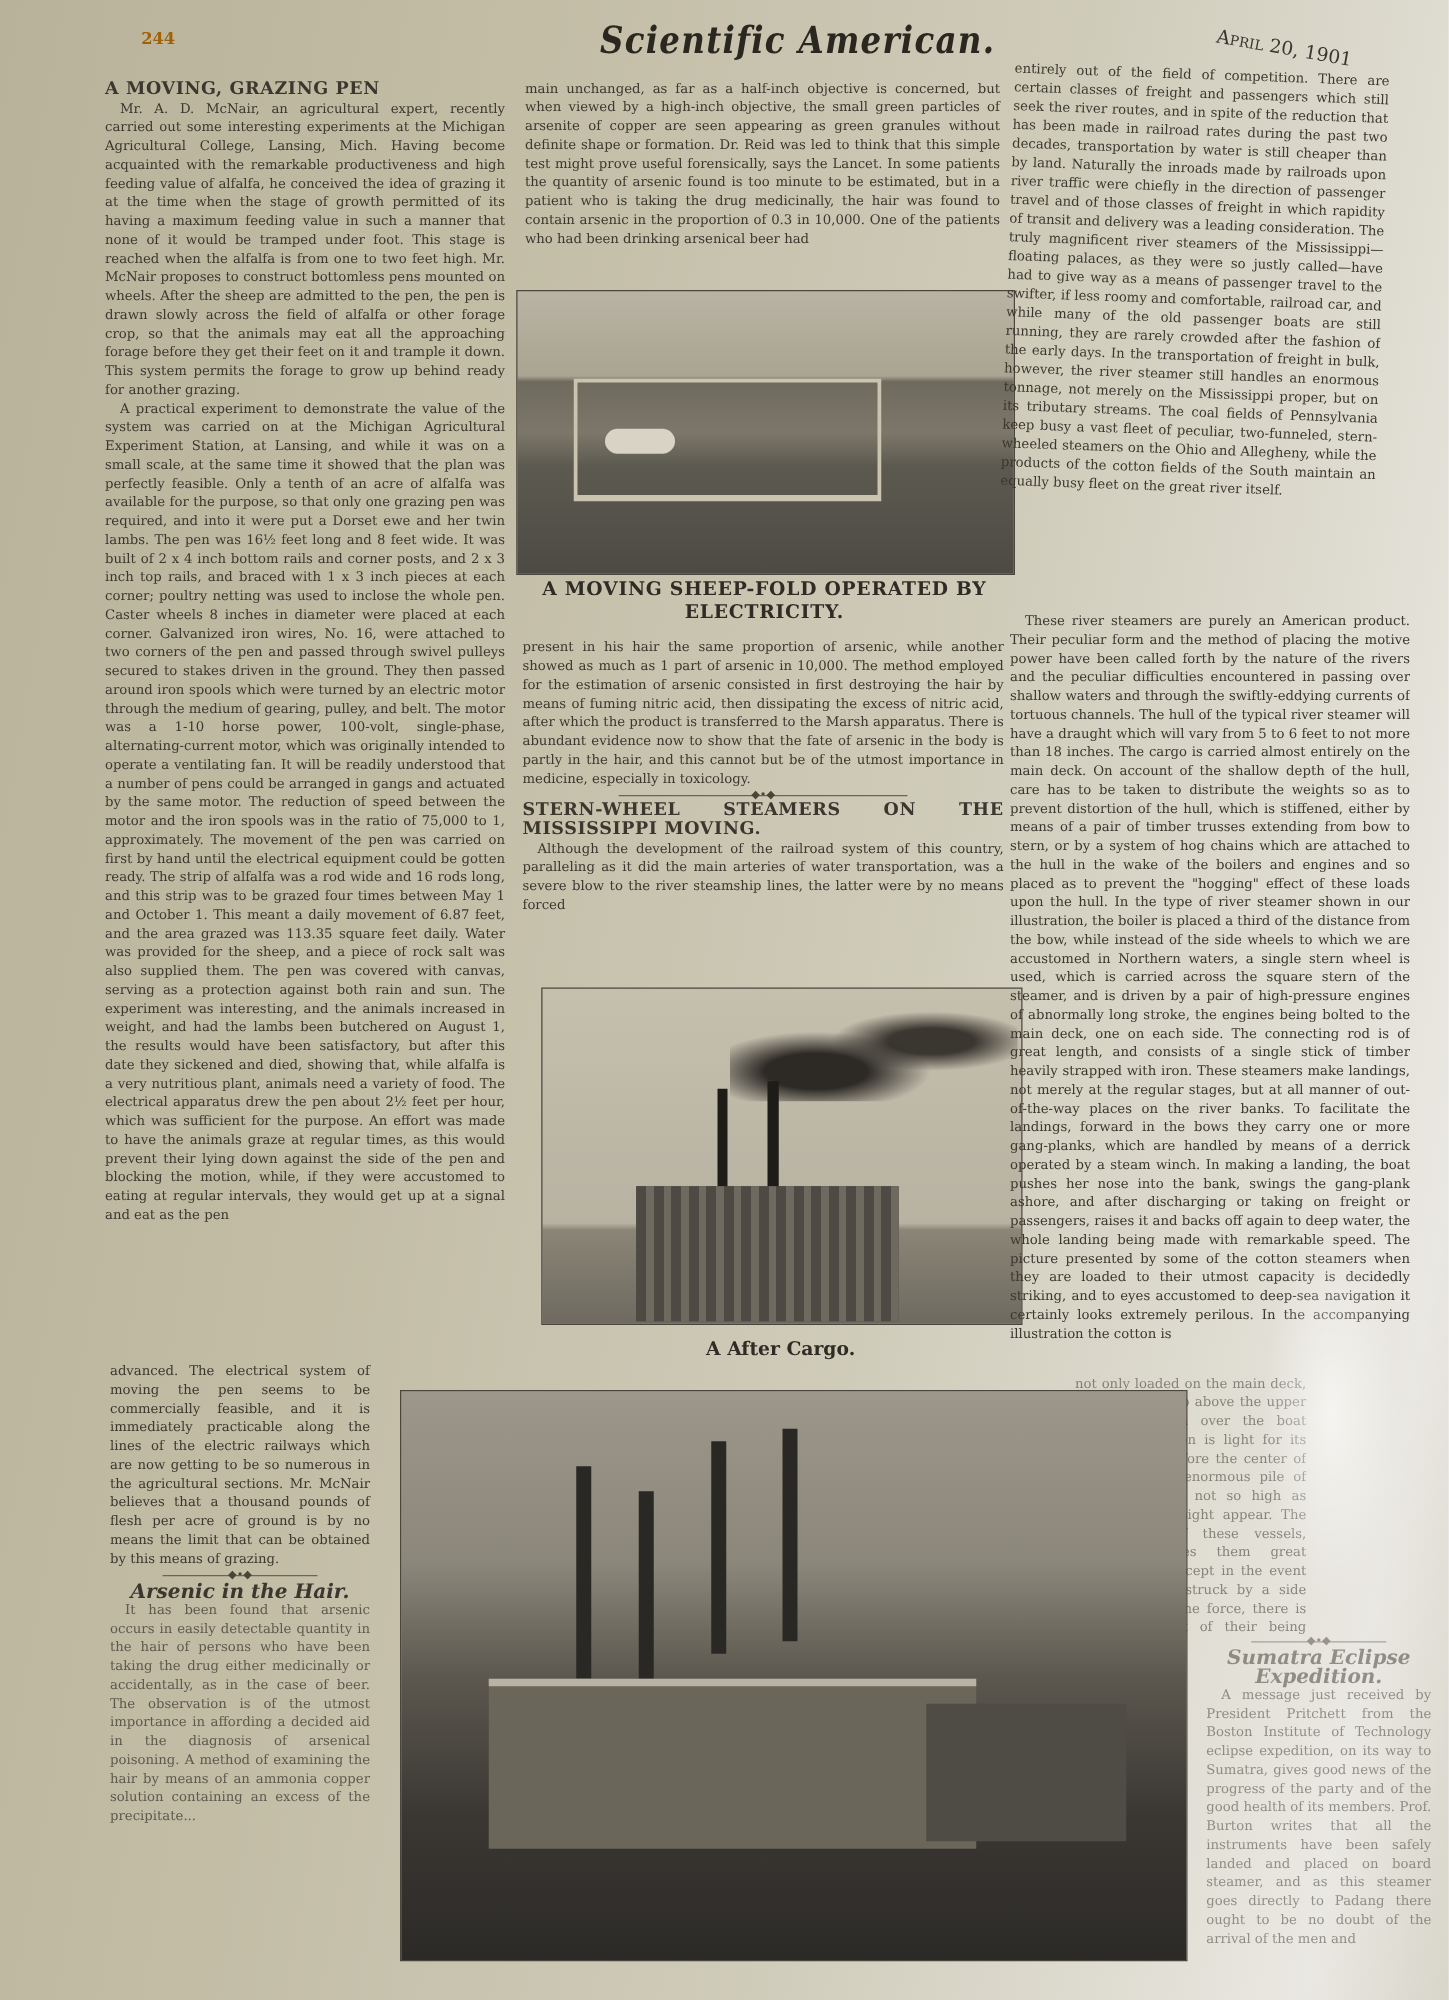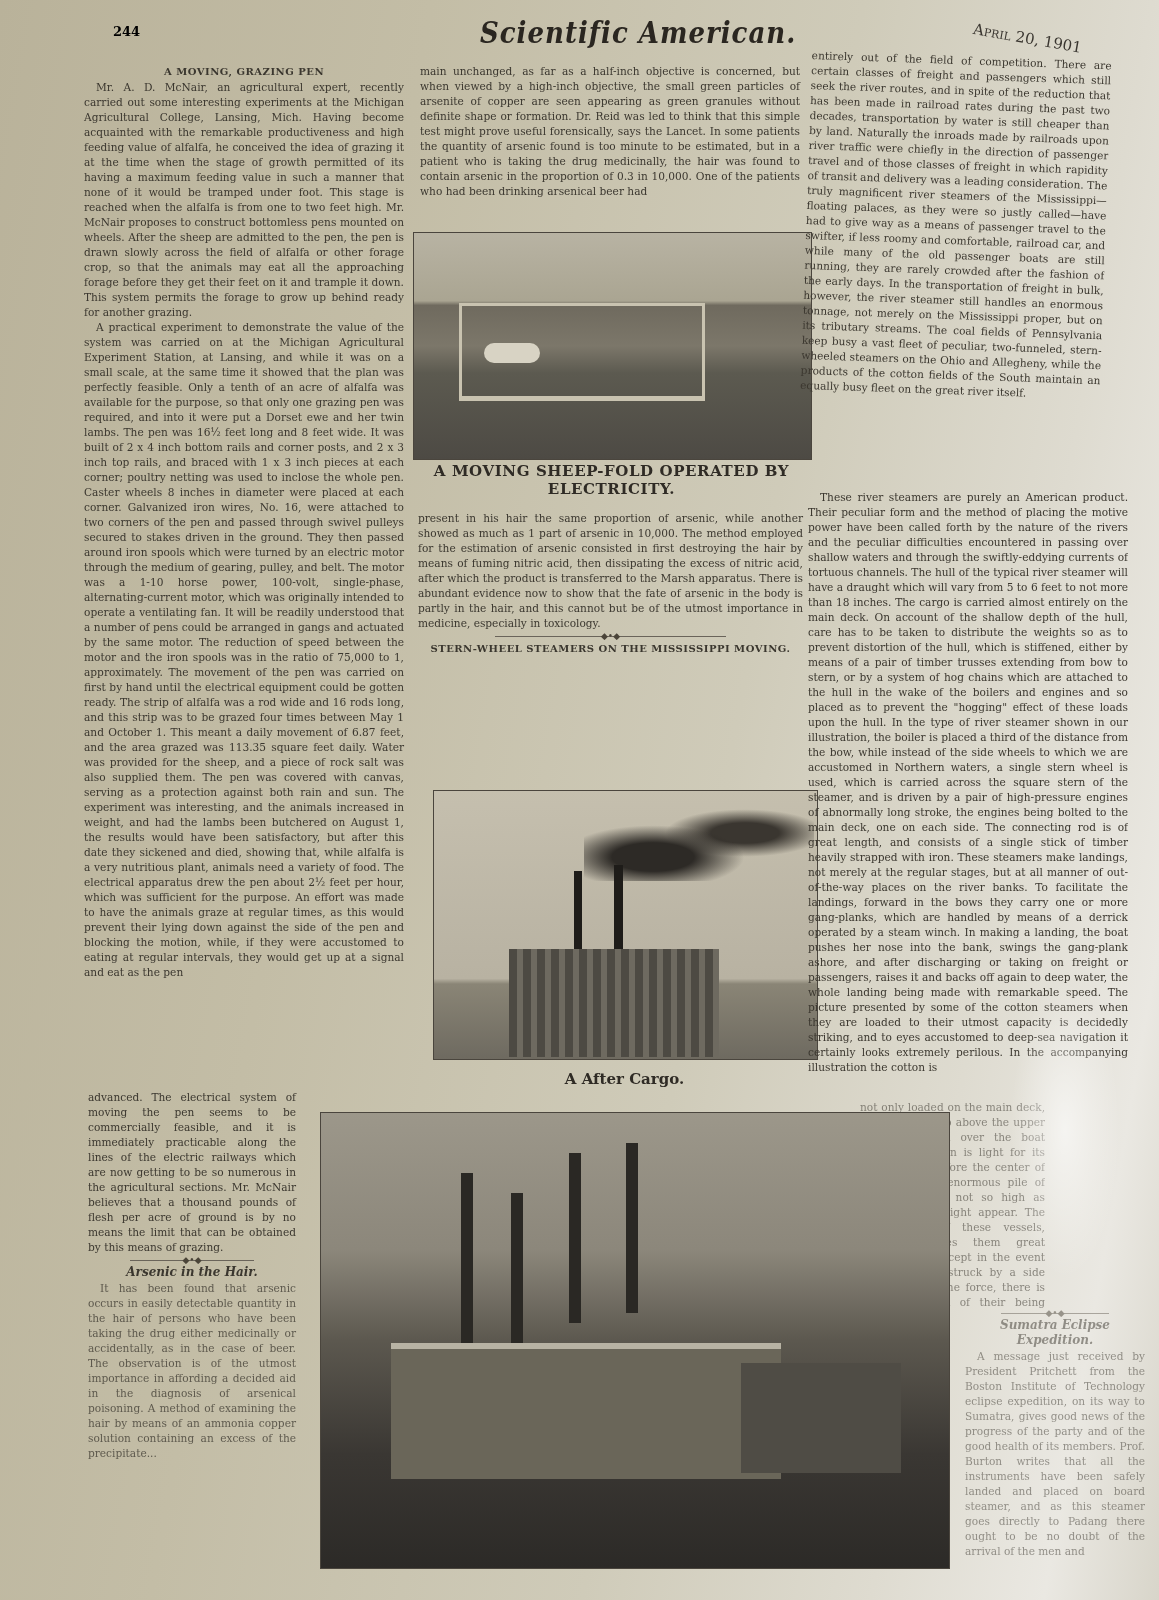--- a/index.html
+++ b/index.html
@@ -1,28 +1,28 @@
 <!DOCTYPE html>
 <html><head>
   <meta charset="utf-8">
   <style>
     html, body { margin: 0; padding: 0; }
     body {
       width: 1159px; height: 1600px; overflow: hidden; position: relative;
       background: linear-gradient(100deg, #b9b29a 0%, #c3bda6 30%, #cfcbb9 60%, #dedbd0 80%, #eae8e2 92%, #d8d5ca 100%);
       font-family: "DejaVu Serif", serif; color: #3a3630;
     }
-    .page-num { position: absolute; left: 113px; top: 24px; font-size: 13px; font-weight: bold; color: #000000; }
+    .page-num { position: absolute; left: 113px; top: 24px; font-size: 13px; font-weight: bold; color: #a16207; }
     .masthead { position: absolute; left: 480px; top: 18px; font-family: "DejaVu Serif", serif; font-size: 26px; font-weight: bold; letter-spacing: 1px; color: #2a2620; font-style: italic; transform: scaleY(1.15); }
     .date { position: absolute; left: 975px; top: 20px; font-size: 15px; color: #3a3630; transform: rotate(10deg); transform-origin: left top; font-variant: small-caps; }
 
     .col { position: absolute; font-size: 10.6px; line-height: 15px; text-align: justify; color: #3b372f; }
     .col p { margin: 0; text-indent: 12px; }
-    .col h3 { margin: 0 0 1px; text-align: center; font-size: 10px; letter-spacing: 0.5px; font-weight: bold; }
-    .col h4 { margin: 2px 0 1px; text-align: center; font-size: 12px; font-weight: bold; font-style: italic; }
+    .col h3 { margin: 0 0 1px; font-size: 14px; letter-spacing: 0.5px; font-weight: bold; }
+    .col h4 { margin: 2px 0 1px; text-align: center; font-size: 16px; font-weight: bold; font-style: italic; }
     .rule { margin: 5px auto 4px; width: 60%; height: 1px; background: #6a645a; position: relative; }
     .rule::after { content: "◆•◆"; position: absolute; left: 50%; top: -7px; transform: translateX(-50%); font-size: 9px; color: #4a4438; background: transparent; }
 
     #col1 { left: 84px; top: 64px; width: 320px; }
     #col1b { left: 88px; top: 1080px; width: 208px; }
     #col2 { left: 420px; top: 64px; width: 380px; }
     #col2b { left: 418px; top: 495px; width: 385px; margin-top: 16px; }
     #col3 { left: 812px; top: 48px; width: 300px; transform: rotate(2deg); transform-origin: left top; }
     #col3b { left: 808px; top: 490px; width: 320px; }
     #col3c { left: 860px; top: 1100px; width: 185px; opacity: 0.55; }
@@ -77,20 +77,21 @@
 <div id="photo1" class="photo">
   <div class="fence"></div>
   <div class="sheep"></div>
 </div>
 <div id="cap1" class="caption">A MOVING SHEEP-FOLD OPERATED BY ELECTRICITY.</div>
 
 <div id="col2b" class="col">
   <p style="text-indent:0">present in his hair the same proportion of arsenic, while another showed as much as 1 part of arsenic in 10,000. The method employed for the estimation of arsenic consisted in first destroying the hair by means of fuming nitric acid, then dissipating the excess of nitric acid, after which the product is transferred to the Marsh apparatus. There is abundant evidence now to show that the fate of arsenic in the body is partly in the hair, and this cannot but be of the utmost importance in medicine, especially in toxicology.</p>
   <div class="rule"></div>
   <h3>STERN-WHEEL STEAMERS ON THE MISSISSIPPI MOVING.</h3>
+  <p>Although the development of the railroad system of this country, paralleling as it did the main arteries of water transportation, was a severe blow to the river steamship lines, the latter were by no means forced</p>
 </div>
 
 <div id="photo2" class="photo">
   <div class="smoke"></div>
   <div class="stack1"></div>
   <div class="stack2"></div>
   <div class="cargo"></div>
 </div>
 <div id="cap2" class="caption">A After Cargo.</div>
 

